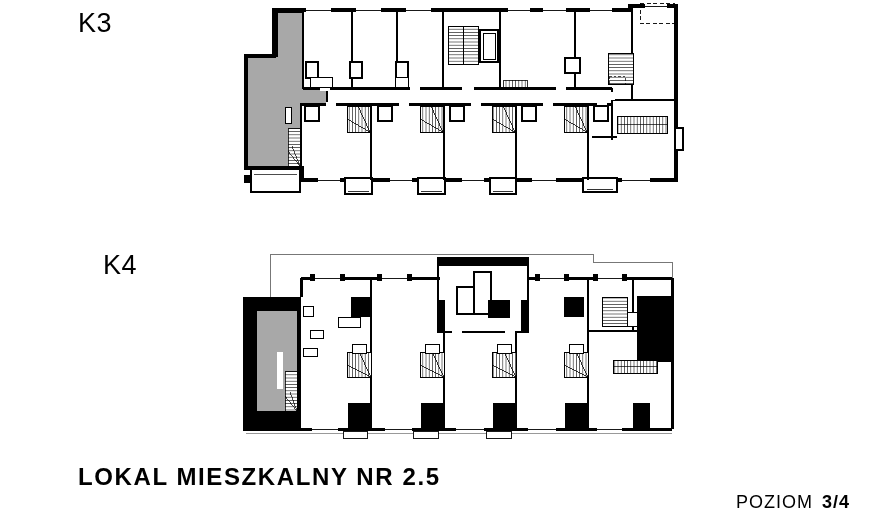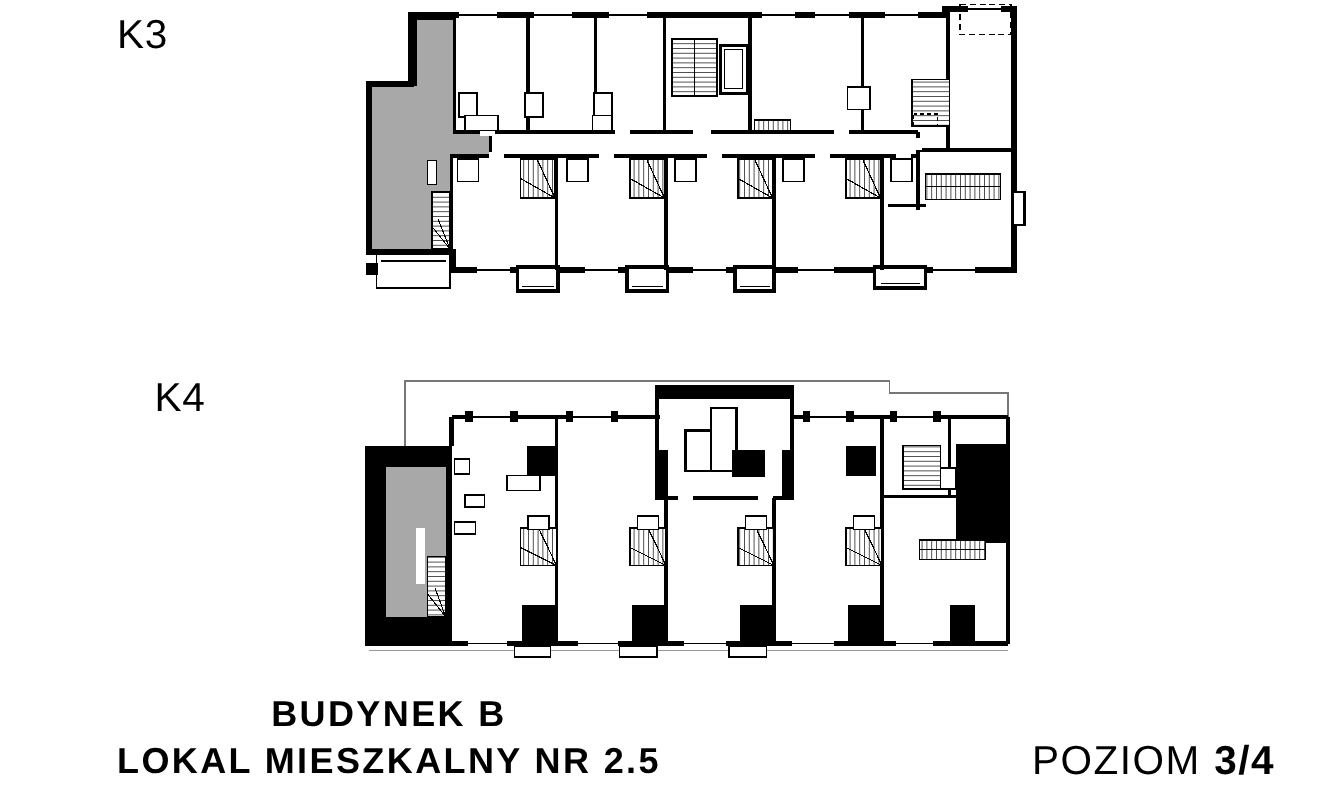--- a/index.html
+++ b/index.html
@@ -1,26 +1,26 @@
 <!DOCTYPE html>
 <html><head>
 <meta charset="utf-8">
 <style>
   html,body{margin:0;padding:0;background:#fff;}
   .canvas{position:relative;width:888px;height:532px;background:#fff;overflow:hidden;
-          font-family:"Liberation Sans",sans-serif;color:#000;text-align:center;}
+          font-family:"Liberation Sans",sans-serif;color:#000;}
   .plan-label{position:absolute;font-size:27px;font-weight:400;letter-spacing:.5px;}
   #label-k3{left:78px;top:8px;}
   #label-k4{left:78px;top:250px;margin-left:25px;}
   svg{position:absolute;}
   #svg-k3{left:238px;top:0;}
   #svg-k4{left:238px;top:248px;}
   .footer{position:absolute;left:78px;top:461px;font-size:24px;font-weight:700;
           letter-spacing:1.6px;line-height:31px;white-space:nowrap;}
-  .level{position:absolute;top:492px;right:38px;font-size:27px;font-weight:400;
+  .level{position:absolute;top:492px;right:38px;font-size:18px;font-weight:400;
          letter-spacing:1px;white-space:nowrap;}
   .level .val{font-weight:700;margin-left:9px;}
 </style>
 </head>
 <body>
 
 <div class="canvas">
 
   <div class="plan-label" id="label-k3">K3</div>
   <div class="plan-label" id="label-k4">K4</div>
@@ -327,20 +327,19 @@
       <rect x="338" y="317" width="22" height="10"></rect>
         <rect x="303" y="348" width="14" height="8"></rect>
       <rect x="352" y="344" width="14" height="9"></rect>
         <rect x="425" y="344" width="14" height="9"></rect>
       <rect x="497" y="344" width="14" height="9"></rect>
         <rect x="569" y="344" width="14" height="9"></rect>
     </g>
   </svg>
 
   <div class="footer">
-    <div>BUDYNEK B</div>
     <div>LOKAL MIESZKALNY NR 2.5</div>
   </div>
   <div class="level">
     <span>POZIOM</span><span class="val">3/4</span>
   </div>
 
 </div>
 
 </body></html>

